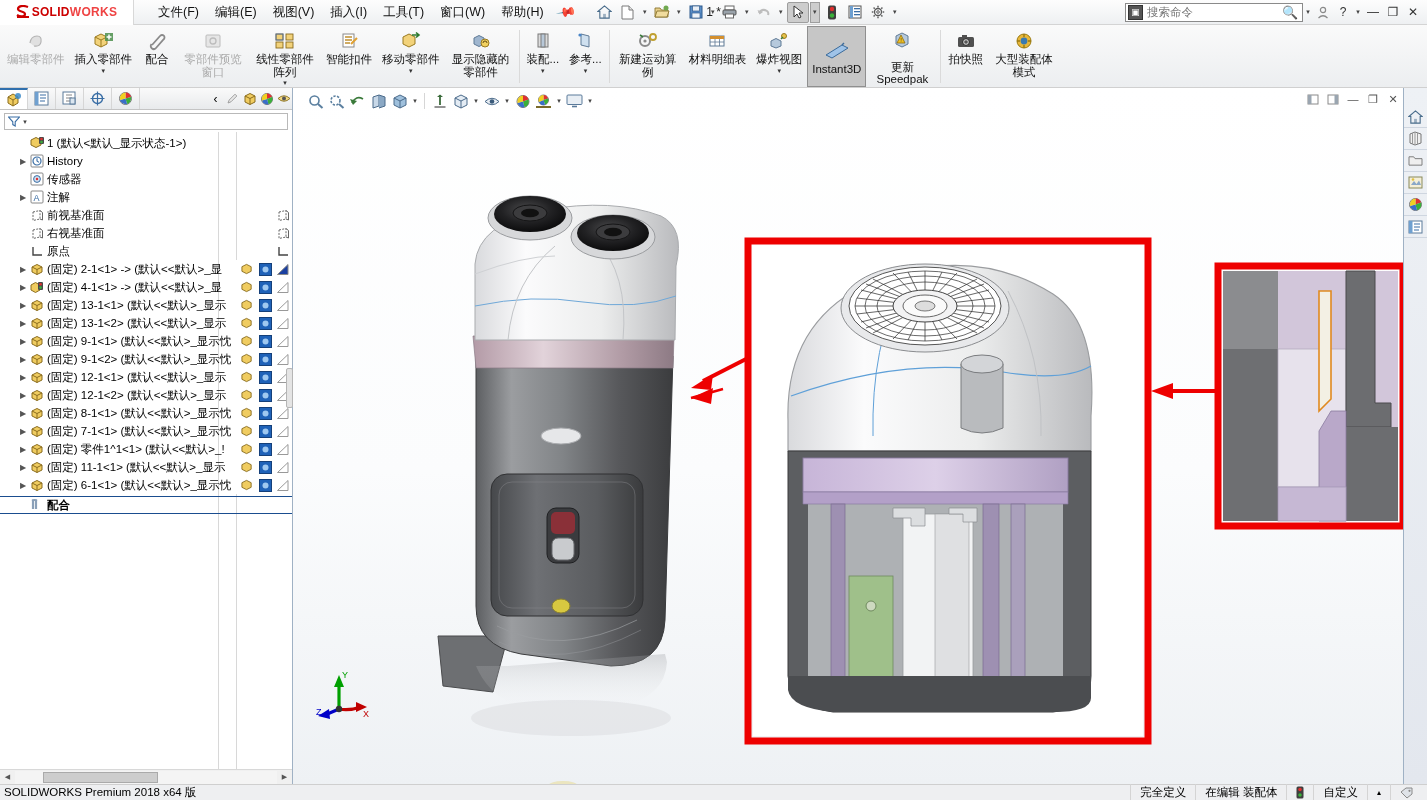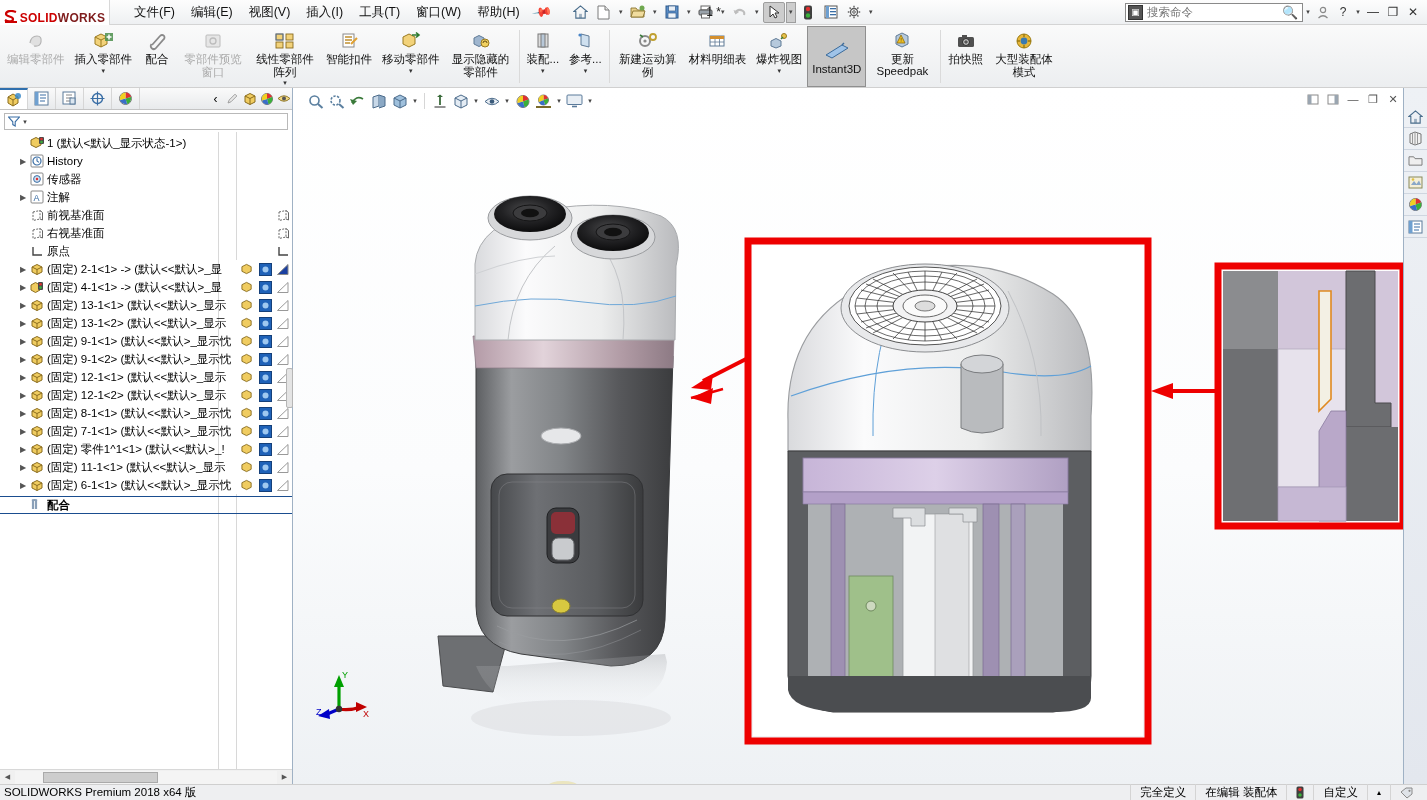--- a/index.html
+++ b/index.html
@@ -24,29 +24,29 @@
   .menubar {
     height: 25px;
     background: linear-gradient(#fdfdfd, #eef0f2);
     border-bottom: 1px solid #d4d4d4;
     display: flex;
     align-items: center;
     flex: 0 0 25px;
     position: relative;
   }
   .sw-logo {
-    width: 110px; height: 25px;
+    width: 134px; height: 25px;
     background: #fff;
     border-right: 1px solid #d8d8d8;
-    display: flex; align-items: flex-end; justify-content: center;
+    display: flex; align-items: center; justify-content: center;
     font-weight: bold;
     letter-spacing: .3px;
   }
   .sw-logo .solid { color: #cc0000; font-size: 12px; font-weight: 800; }
-  .sw-logo .works { color: #7f1d1d; font-size: 12px; font-weight: 800; }
+  .sw-logo .works { color: #ef4444; font-size: 12px; font-weight: 800; }
   .menu-items { display: flex; align-items: center; margin-left: 16px; }
   .menu-items > div {
     padding: 0 8px;
     font-size: 12.5px;
     color: #111;
     cursor: default;
   }
   .pin-icon { margin-left: 6px; color: #3b76b5; font-size: 13px; transform: rotate(35deg); }
 
   .qtoolbar { display: flex; align-items: center; margin-left: 20px; gap: 1px; }
@@ -611,21 +611,21 @@
     </div>
 
     <div class="rb">
       <span class="ico">
         <svg width="20" height="20" viewBox="0 0 20 20">
             <path d="M4 5 L10 2 L16 5 L16 13 L10 16 L4 13 Z" fill="#b6c9dc" stroke="#5f7a96"></path>
             <path d="M9 4 L13 12 H5 Z" fill="#f0c020" stroke="#8a6a10" stroke-width=".8"></path>
             <text x="8.3" y="11" font-size="6" fill="#333">!</text>
           </svg>
       </span>
-      <span class="lbl" style="line-height:12px;">更新 Speedpak</span>
+      <span class="lbl" style="line-height:12px;margin-top:8px;">更新 Speedpak</span>
     </div>
 
     <div class="rsep"></div>
 
     <div class="rb">
       <span class="ico">
         <svg width="20" height="16" viewBox="0 0 20 16">
             <rect x="2" y="4" width="16" height="10" rx="1.5" fill="#505050"></rect>
             <rect x="6" y="2" width="5" height="2.5" fill="#505050"></rect>
             <circle cx="10" cy="9" r="3.4" fill="#cfcfcf" stroke="#222"></circle>

